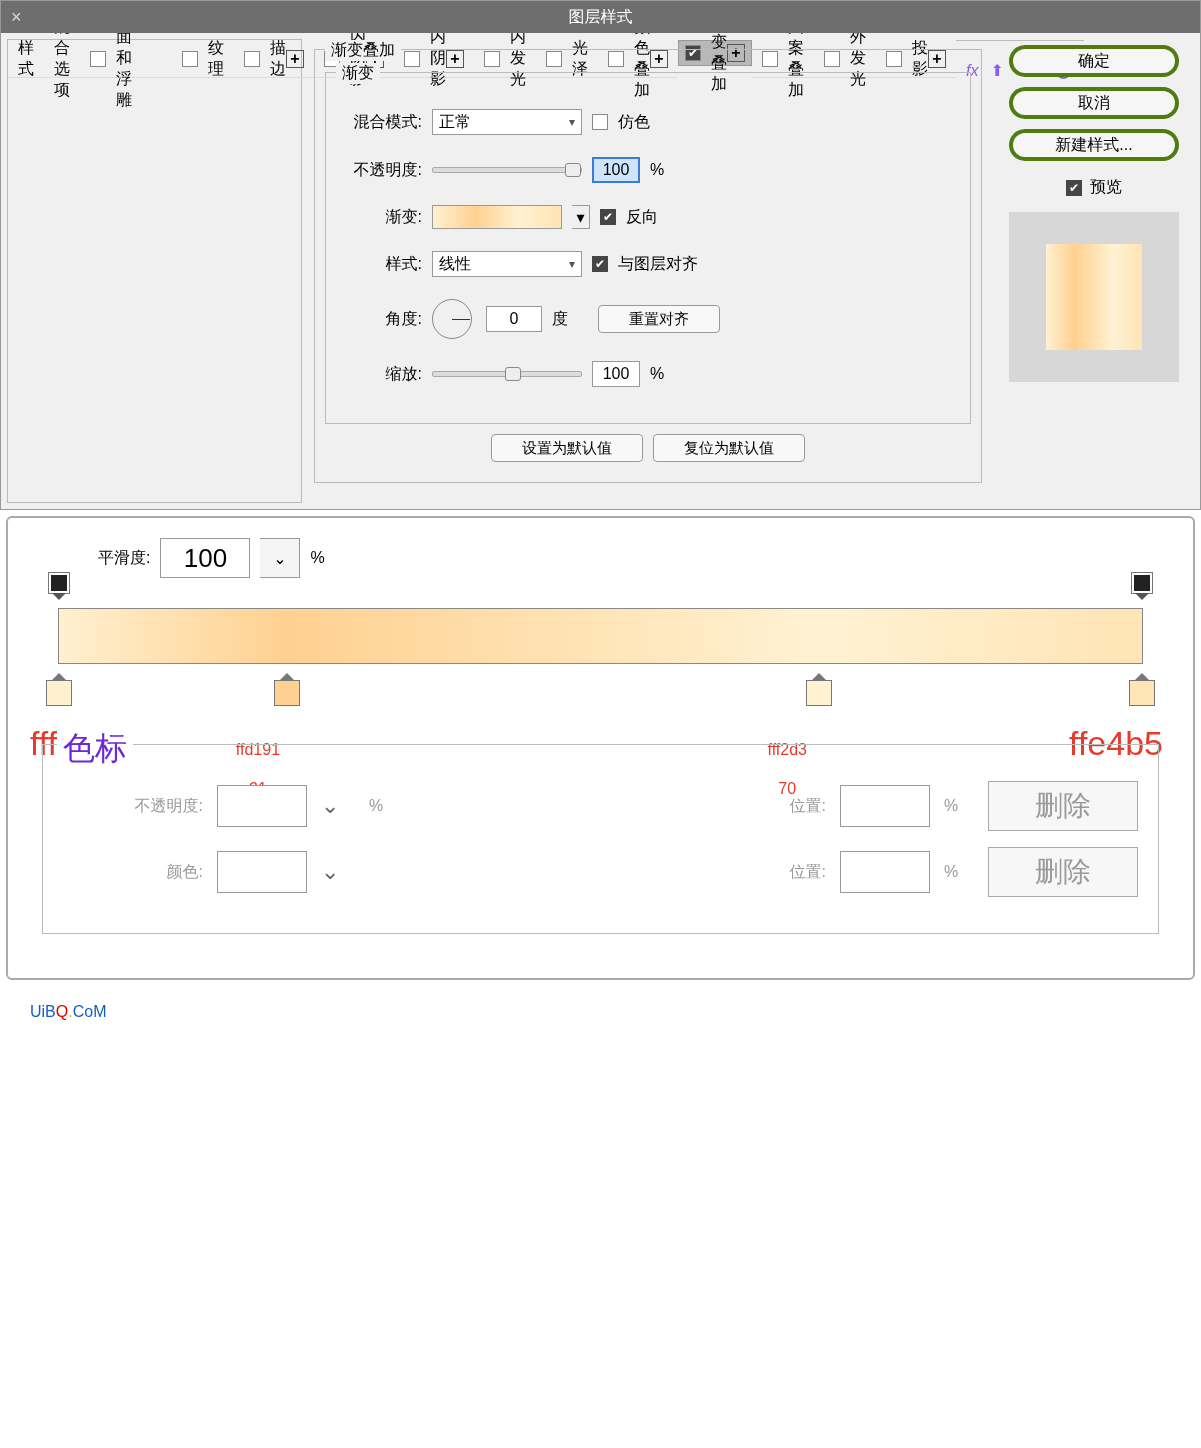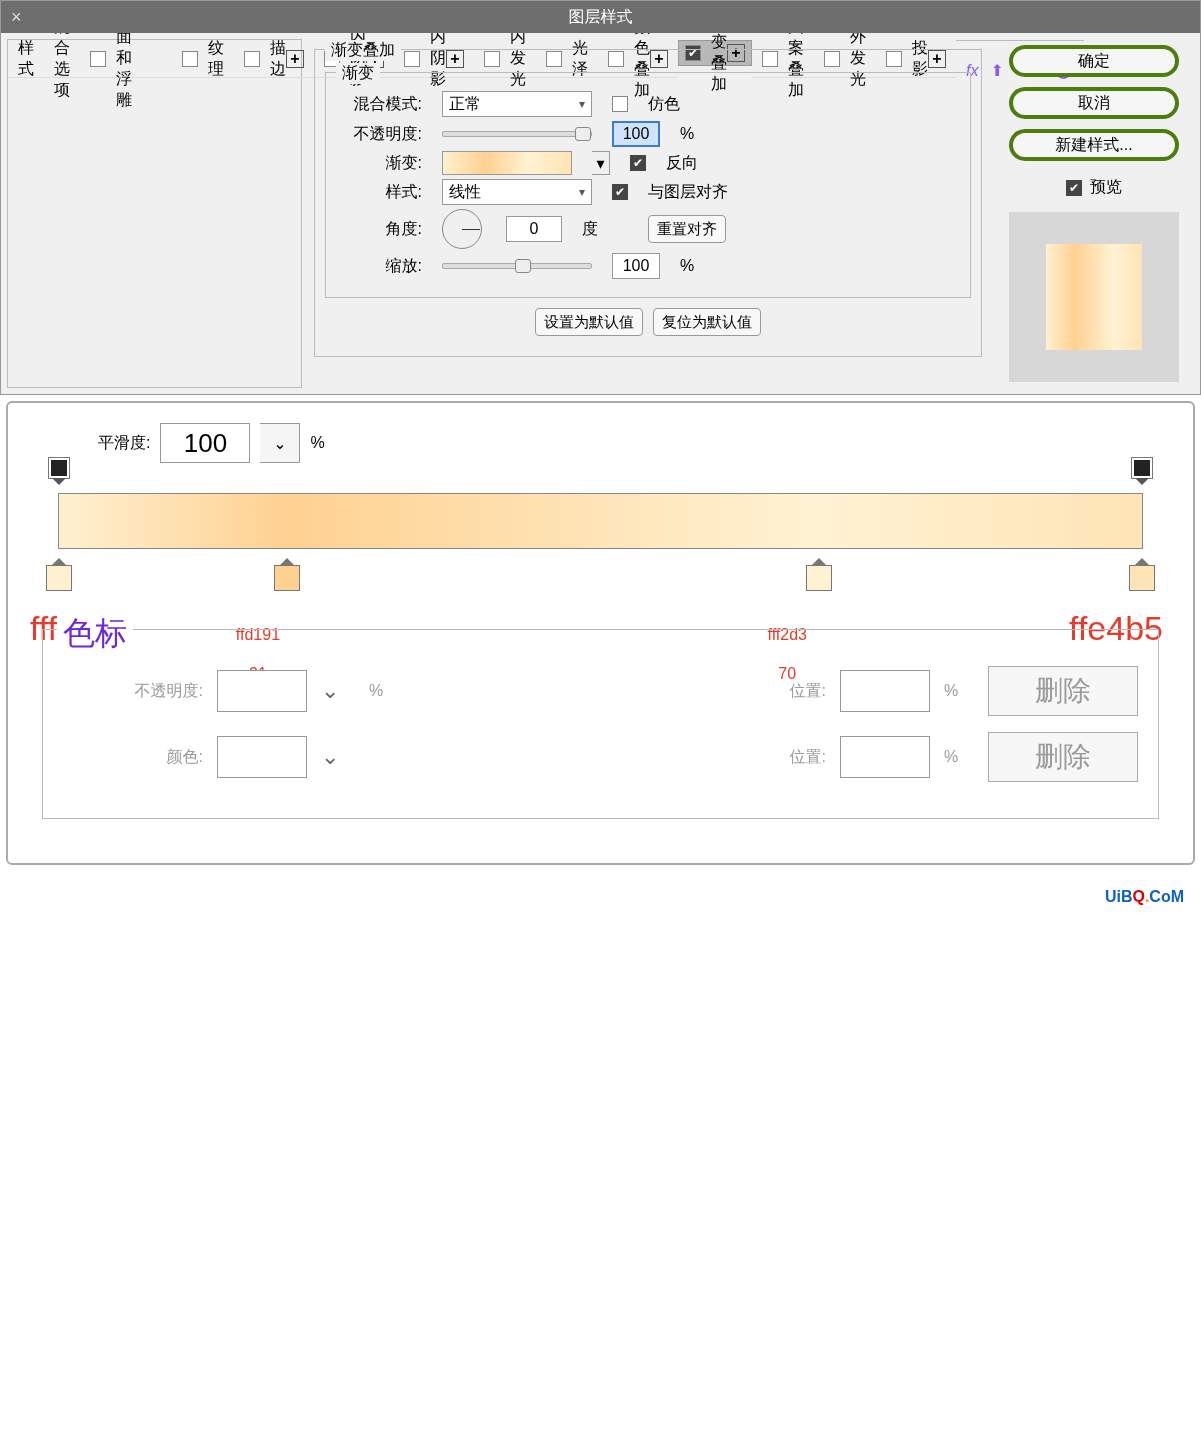--- a/index.html
+++ b/index.html
@@ -15,34 +15,34 @@
 .row.sel{background:#b8b8b8}
 .row .plus{width:18px;height:18px;border:1px solid #555;display:flex;align-items:center;justify-content:center;font-size:16px;font-weight:bold}
 .row .lbl{flex:1}
 .left .spacer{flex:1}
 .left .foot{height:40px;border-top:1px solid #bbb;display:flex;align-items:flex-end;padding:0 10px;gap:12px;color:#8b5cf6}
 .mid{flex:1;padding:10px 4px}
 .fieldset{border:1px solid #bbb;padding:16px 10px 20px;position:relative;margin-bottom:10px}
 .fieldset .legend{position:absolute;top:-10px;left:10px;background:#f0f0f0;padding:0 6px}
 .inner{border:1px solid #bbb;padding:14px 10px;position:relative;margin-top:6px}
 .inner .legend2{position:absolute;top:-10px;left:10px;background:#f0f0f0;padding:0 6px}
-.frow{display:flex;align-items:center;margin:4px 0;gap:20px}
+.frow{display:flex;align-items:center;margin:22px 0;gap:10px}
 .flab{width:86px;text-align:right}
 .sel{border:1px solid #999;background:#fff;height:26px;width:150px;display:flex;align-items:center;padding:0 6px;justify-content:space-between}
 .sel .arr{font-size:12px;color:#555}
 .ck2{width:16px;height:16px;border:1px solid #888;background:#fff;display:inline-flex;align-items:center;justify-content:center;font-size:12px}
 .ck2.on{background:#454545;color:#fff;border-color:#454545}
 .slider{width:150px;height:6px;background:#ddd;border:1px solid #aaa;position:relative;border-radius:2px}
 .slider .thumb{position:absolute;width:16px;height:14px;background:#eee;border:1px solid #888;border-radius:3px;top:-5px}
 .numbox{width:48px;height:26px;border:1px solid #999;background:#fff;text-align:center}
 .numbox.hl{border:2px solid #3a7bd5;background:#cfe3fb}
 .gradprev{width:130px;height:24px;border:1px solid #999;background:linear-gradient(90deg,#fff0d0,#ffd191,#fff2d3,#ffe4b5)}
 .anglewrap{width:40px;height:40px;border:1px solid #888;border-radius:50%;position:relative;margin-right:4px}
 .anglewrap .needle{position:absolute;width:18px;height:1px;background:#333;top:50%;left:50%}
-.btn{border:1px solid #999;background:#f8f8f8;border-radius:4px;height:28px;padding:0 8px;display:inline-flex;align-items:center;font-size:15px}
+.btn{border:1px solid #999;background:#f8f8f8;border-radius:4px;height:28px;padding:0 30px;display:inline-flex;align-items:center;font-size:15px}
 .btnrow{display:flex;gap:10px;justify-content:center;margin-top:10px}
 .right{width:200px;padding:6px 10px;display:flex;flex-direction:column;align-items:center;gap:10px}
 .rbtn{width:170px;height:32px;border:4px solid #4d7c0f;border-radius:16px;background:#f6f6f6;display:flex;align-items:center;justify-content:center}
 .prevck{display:flex;align-items:center;gap:8px;margin-top:6px}
 .prevbox{width:170px;height:170px;background:#d7d7d7;display:flex;align-items:center;justify-content:center;margin-top:4px}
 .prevbox .sw{width:96px;height:106px;background:linear-gradient(90deg,#fff0d0,#ffd191 30%,#fff2d3 70%,#ffe4b5)}
 .gradedit{border:2px solid #aaa;border-radius:6px;margin:6px;padding:20px 30px 40px;position:relative}
 .smrow{display:flex;align-items:center;gap:10px;margin-bottom:30px;font-size:26px;justify-content:flex-start;padding-left:60px}
 .smrow .lab{text-align:right}
 .smrow .inp{width:90px;height:40px;border:1px solid #999;background:#fff;font-size:26px;text-align:center}
@@ -57,21 +57,21 @@
 .annot{position:absolute;color:#e63a2a;font-size:34px;font-family:Arial;top:116px;white-space:nowrap}
 .controls{border:1px solid #bbb;margin:80px 4px 4px;padding:20px;position:relative}
 .controls .clg{position:absolute;top:-18px;left:14px;background:#fff;padding:0 6px;font-size:32px;color:#6d28d9}
 .crow{display:flex;align-items:center;gap:14px;margin:16px 0;font-size:28px}
 .crow .lab{color:#9a9a9a;width:140px;text-align:right}
 .crow .fld{width:90px;height:42px;border:1px solid #999;background:#fff}
 .crow .dd2{width:34px;font-size:22px;color:#666}
 .crow .pct{color:#9a9a9a;width:30px}
 .crow .gap{flex:1}
 .crow .cbtn{width:150px;height:50px;border:1px solid #aaa;background:#f7f7f7;font-size:28px;color:#9a9a9a;display:flex;align-items:center;justify-content:center}
-.watermark{text-align:right;padding:6px 17px;font-size:28px;font-weight:bold}
+.watermark{text-align:left;padding:6px 30px;font-size:28px;font-weight:normal}
 .watermark .a{color:#1060c0}.watermark .b{color:#d00}.watermark .c{color:#f90}.watermark .d{color:#1060c0}
 </style>
 </head>
 <body>
 
 <div class="dlg">
   <div class="titlebar">
     <span class="close">×</span>
     <span>图层样式</span>
   </div>

